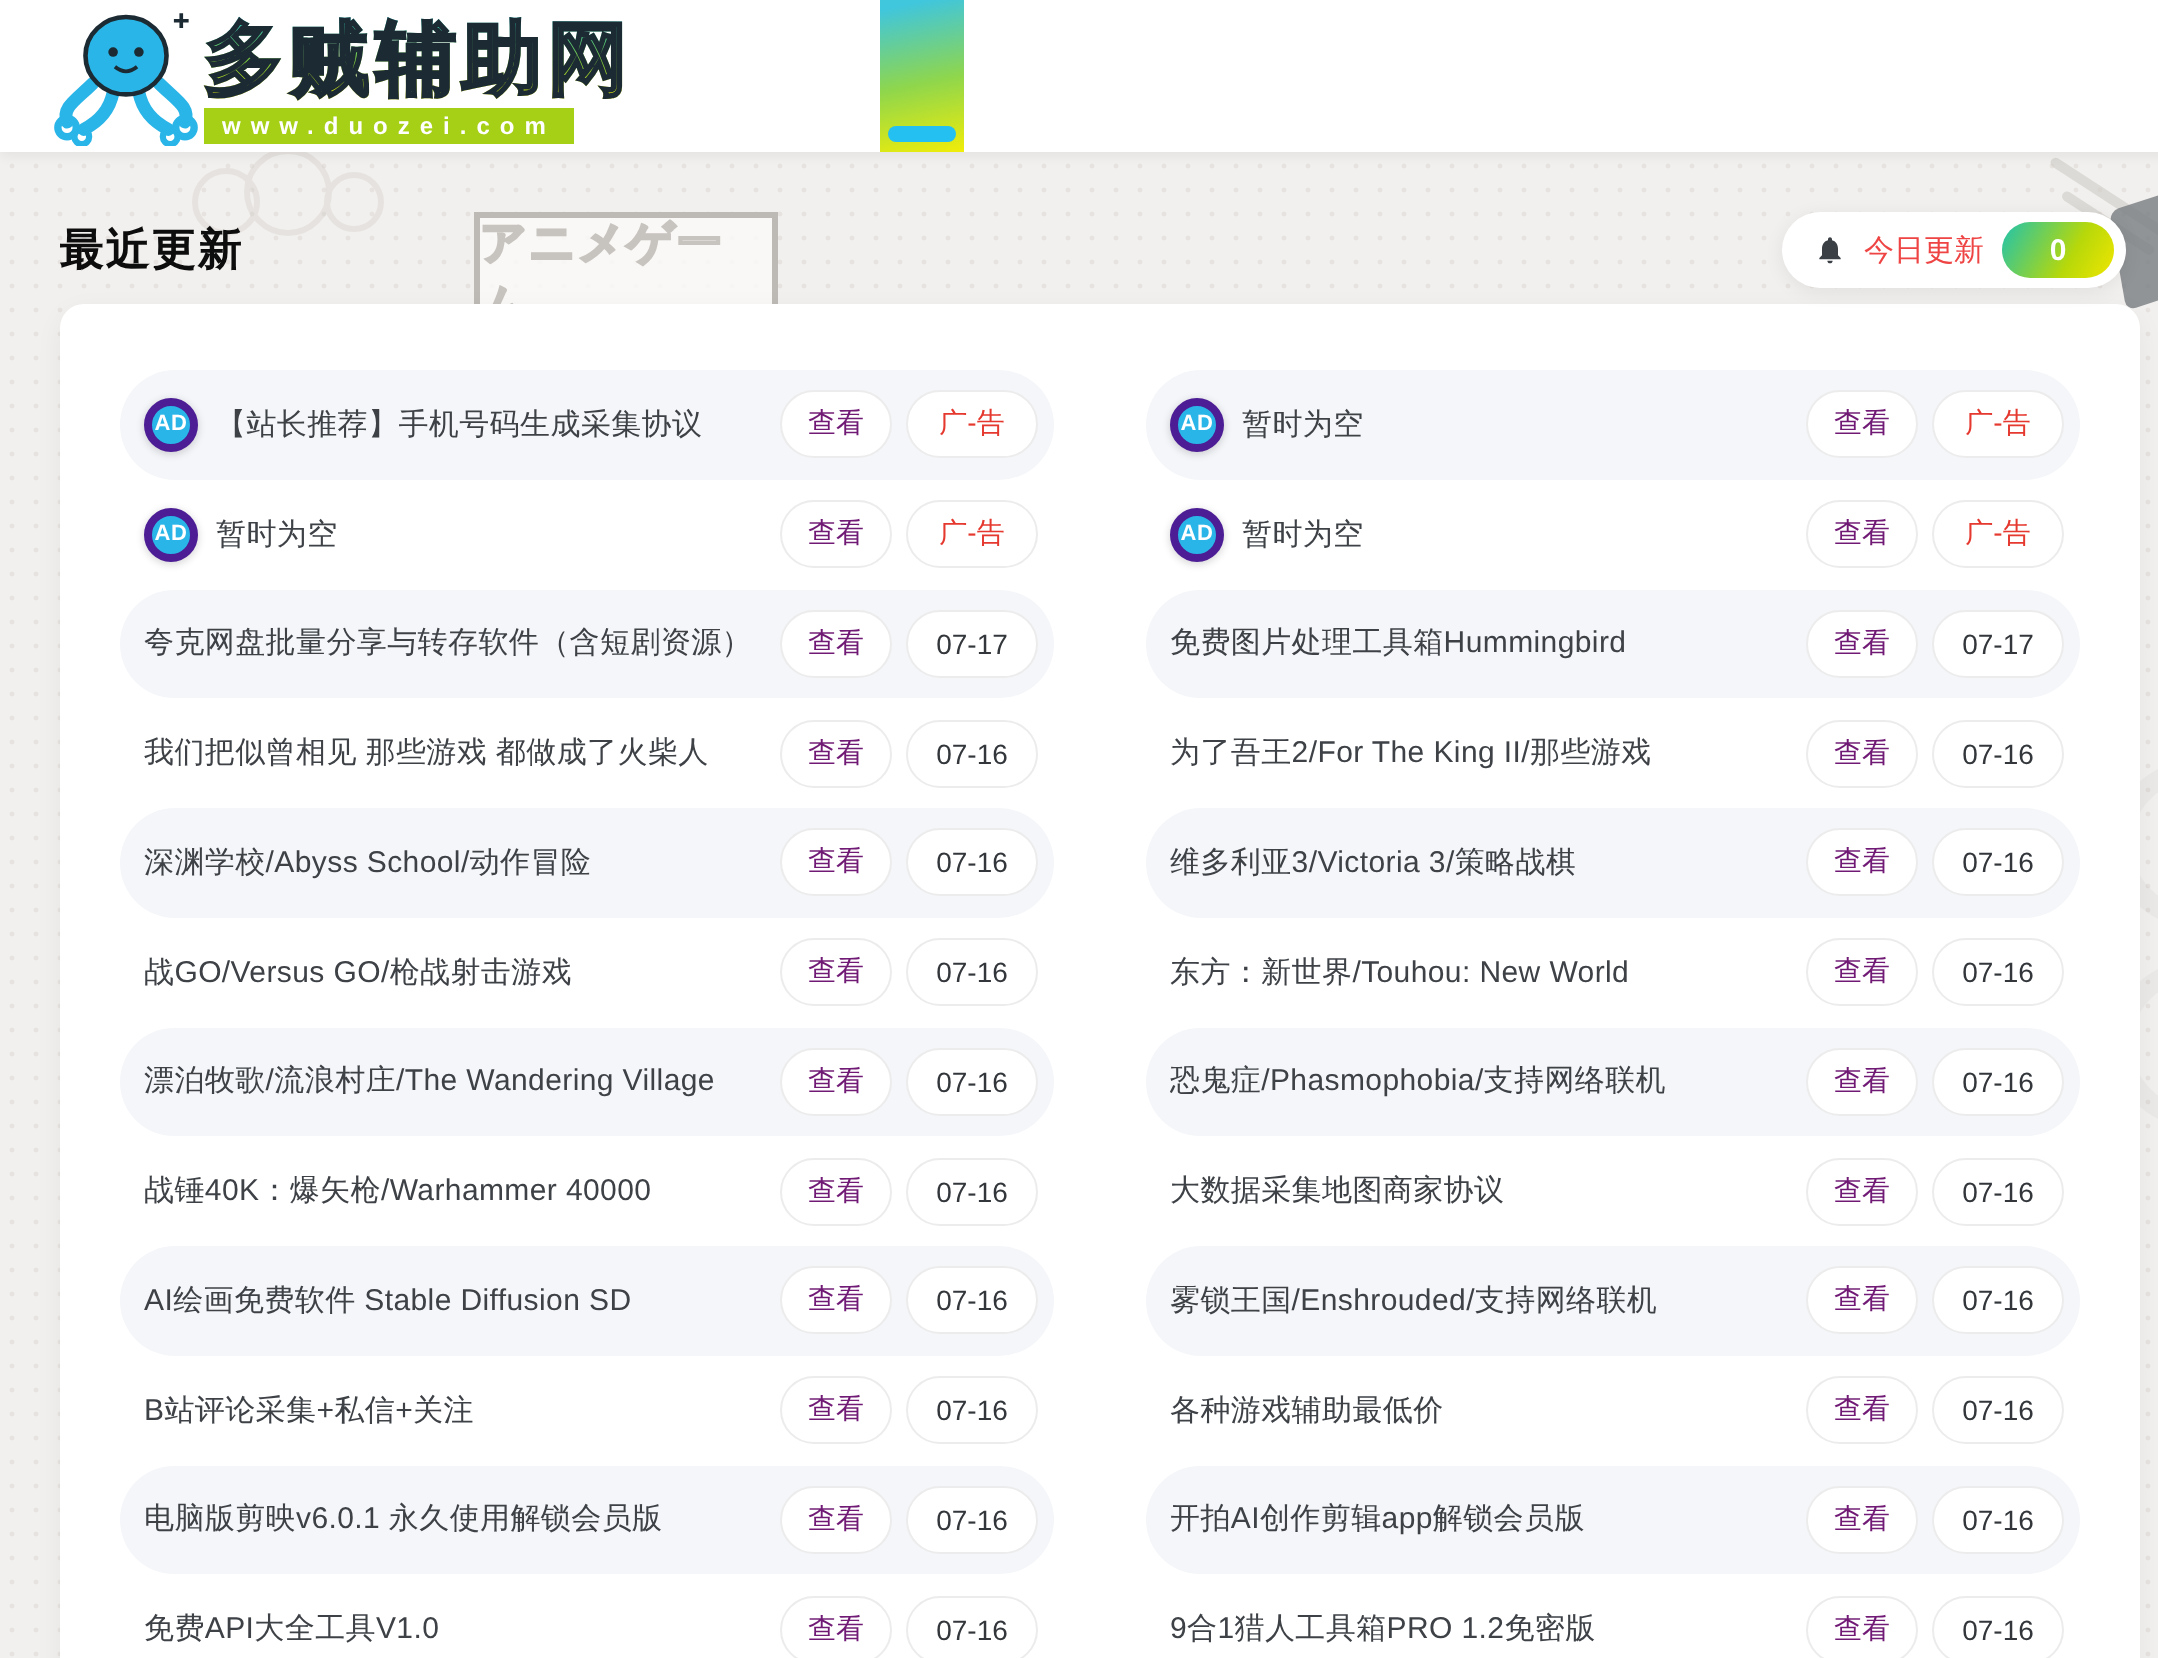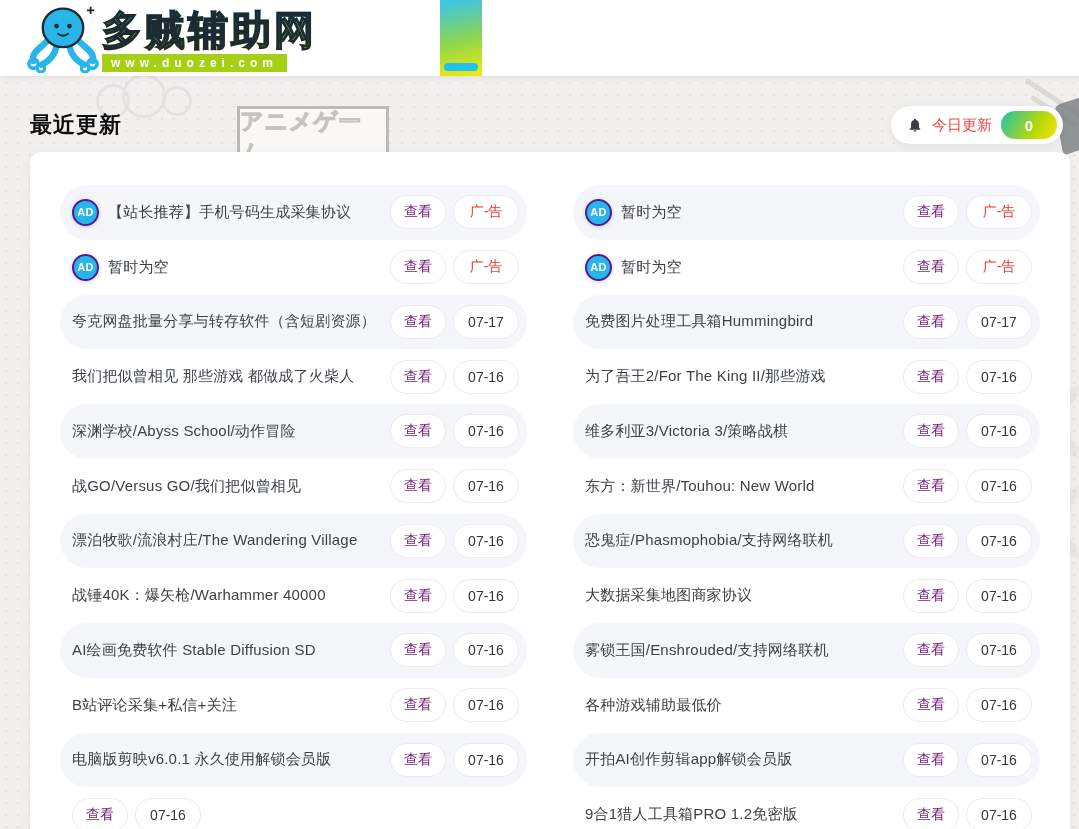--- a/index.html
+++ b/index.html
@@ -97,21 +97,21 @@
     padding:33px 30px 30px 30px; display:flex; gap:46px; z-index:2;
   }
   .col { width:467px; display:flex; flex-direction:column; }
   .row {
     height:55px; display:flex; align-items:center;
     border-radius:28px; padding:0 8px 0 12px;
   }
   .row:nth-child(odd){ background:#f5f6f9; }
   .ad-badge {
     width:27px; height:27px; border-radius:50%; background:#2ab5e8;
-    border:2px solid #4c1d95; box-shadow:0 1px 4px rgba(0,0,0,.18);
+    border:4px solid #4c1d95; box-shadow:0 1px 4px rgba(0,0,0,.18);
     color:#fff; font-size:11px; font-weight:bold; letter-spacing:.3px;
     display:flex; align-items:center; justify-content:center; margin-right:9px; flex:none;text-align:right;
   }
   .row:not(.is-ad) .ad-badge { display:none; }
   .row-title {
     flex:1; font-size:15px; color:#3e4247; text-decoration:none;
     white-space:nowrap; overflow:hidden; letter-spacing:.2px;
   }
   .pill {
     background:#fff; border:1px solid #ececec; border-radius:18px;
@@ -216,21 +216,21 @@
       <span class="pill date-pill">07-16</span>
     </div>
       <div class="row">
 
       <a class="row-title">深渊学校/Abyss School/动作冒险</a>
       <span class="pill view-btn">查看</span>
       <span class="pill date-pill">07-16</span>
     </div>
       <div class="row">
 
-      <a class="row-title">战GO/Versus GO/我们把似曾相见</a>
+      <a class="row-title">战GO/Versus GO/枪战射击游戏</a>
       <span class="pill view-btn">查看</span>
       <span class="pill date-pill">07-16</span>
     </div>
       <div class="row">
 
       <a class="row-title">漂泊牧歌/流浪村庄/The Wandering Village</a>
       <span class="pill view-btn">查看</span>
       <span class="pill date-pill">07-16</span>
     </div>
       <div class="row">
@@ -252,20 +252,21 @@
       <span class="pill date-pill">07-16</span>
     </div>
       <div class="row">
 
       <a class="row-title">电脑版剪映v6.0.1 永久使用解锁会员版</a>
       <span class="pill view-btn">查看</span>
       <span class="pill date-pill">07-16</span>
     </div>
       <div class="row">
 
+      <a class="row-title">免费API大全工具V1.0</a>
       <span class="pill view-btn">查看</span>
       <span class="pill date-pill">07-16</span>
     </div>
     </div>
   <div class="col">
 
   <div class="row is-ad">
       <span class="ad-badge">AD</span>
       <a class="row-title">暂时为空</a>
       <span class="pill view-btn">查看</span>

